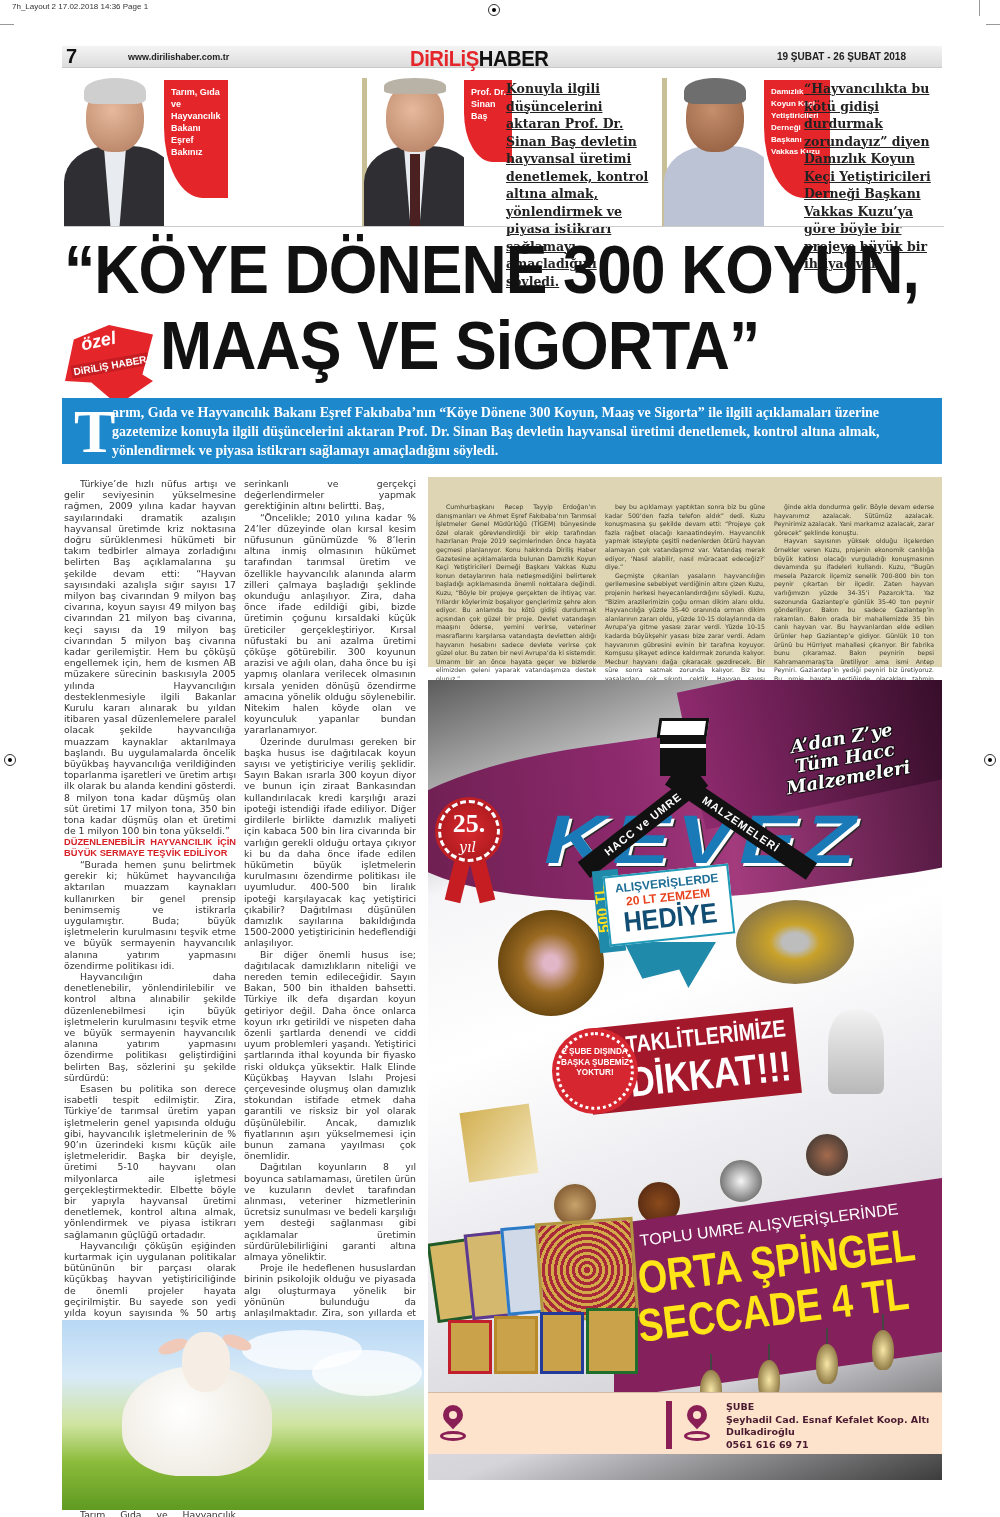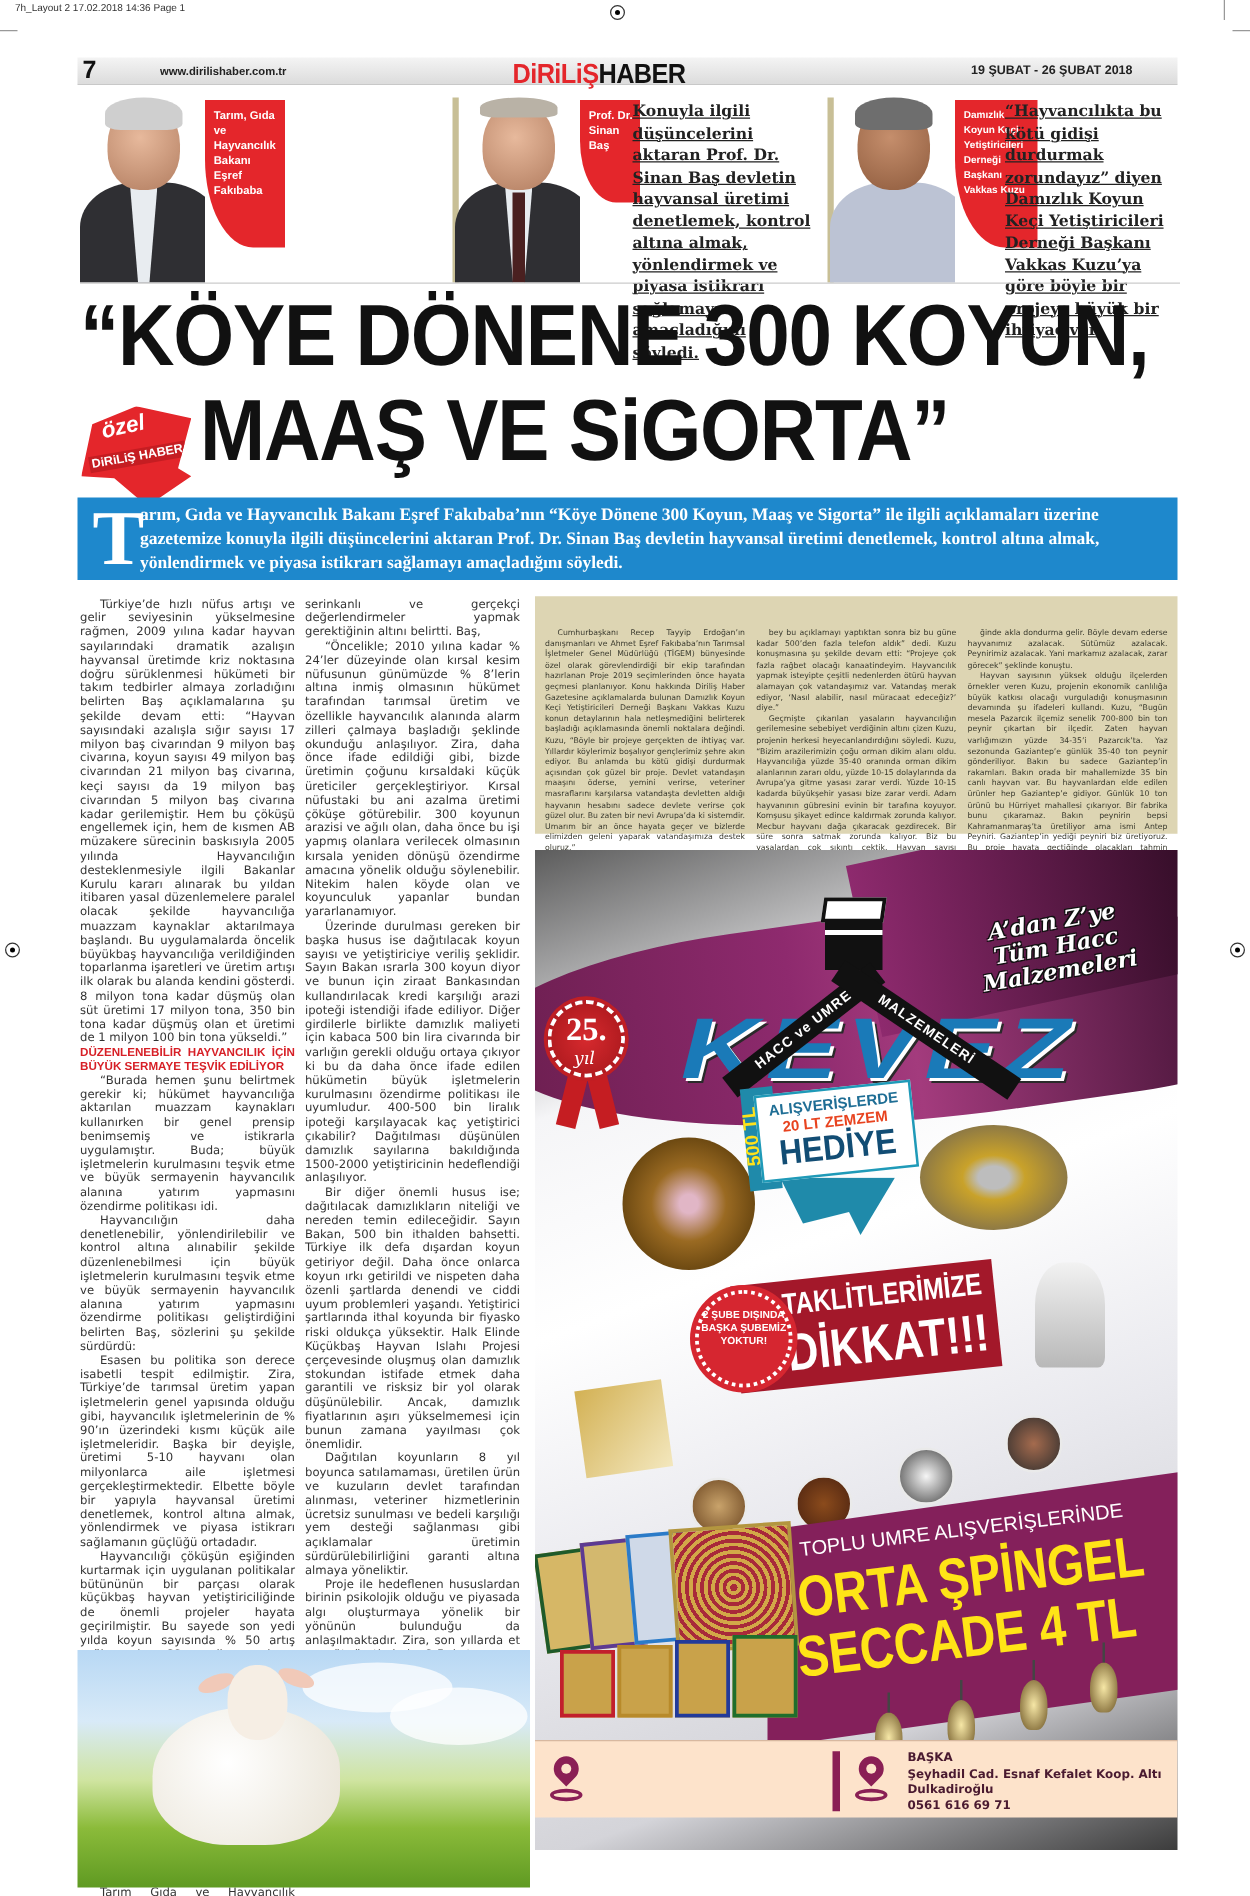--- a/index.html
+++ b/index.html
@@ -148,21 +148,21 @@
   <span class="date">19 ŞUBAT - 26 ŞUBAT 2018</span>
 </header>
 
 <section class="teaser" style="left:64px;width:296px">
   <div class="portrait">
     <div class="suit"></div>
       <div class="shirt"></div>
     <div class="head"></div>
       <div class="hair" style="background:#cfcfcf"></div>
   </div>
-  <div class="redtag" style="width:64px">Tarım, Gıda ve Hayvancılık Bakanı Eşref Fakıbaba</div>
+  <div class="redtag" style="width:64px">Tarım, Gıda ve Hayvancılık Bakanı Eşref Bakınız</div>
   <div class="teaser-sep" style="left:298px"></div>
 </section>
 
 <section class="teaser" style="left:364px;width:296px">
   <div class="portrait">
     <div class="suit"></div>
       <div class="shirt"></div>
       <div class="tie"></div>
     <div class="head"></div>
       <div class="hair" style="background:#b9b2a6;height:16px"></div>
@@ -318,19 +318,19 @@
         <div class="hole"></div>
         <div class="ring"></div>
       </div>
     <div class="vsep"></div>
     <div class="pin" style="left:256px">
         <div class="drop"></div>
         <div class="hole"></div>
         <div class="ring"></div>
       </div>
     <div class="addr" style="left:298px">
-      <div>BAŞKA</div>
+      <div>ŞUBE</div>
       <div>Şeyhadil Cad. Esnaf Kefalet Koop. Altı</div>
       <div>Dulkadiroğlu</div>
       <div>0561 616 69 71</div>
     </div>
   </div>
 </section>
 
 </body></html>

